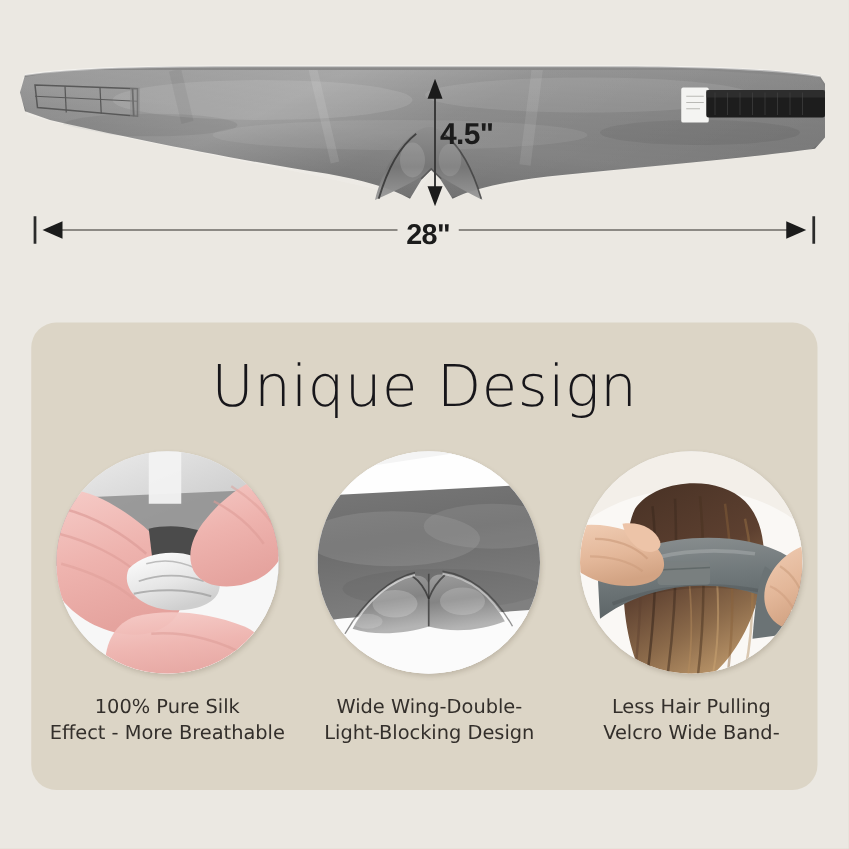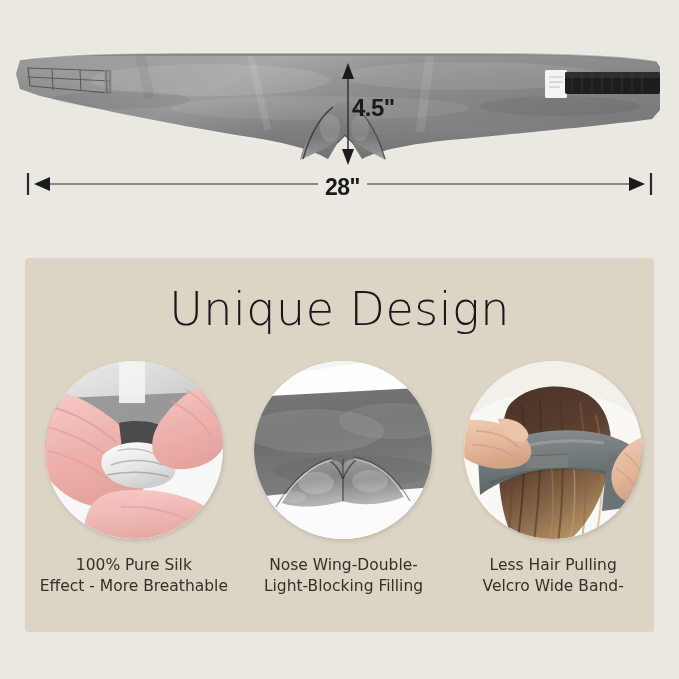--- a/index.html
+++ b/index.html
@@ -68,21 +68,21 @@
   }
 
   
   #design-panel {
     position: absolute;
     left: 25px;
     top: 258px;
     width: 629px;
     height: 374px;
     background: #dcd5c6;
-    border-radius: 4px;
+    border-radius: 20px;
   }
 
   #panel-title {
     position: absolute;
     left: 0;
     top: 24px;
     width: 629px;
     text-align: center;
     font-family: "DejaVu Sans", sans-serif;
     font-weight: 300;
@@ -361,22 +361,22 @@
           <path d="M 152,138 C 138,113 120,101 100,98" fill="none" stroke="#ffffff" stroke-width="1.6" opacity="0.5"></path>
           <path d="M 22,146 C 38,118 60,101 78,97" fill="none" stroke="#2b2b2b" stroke-width="1.1" opacity="0.55"></path>
           <path d="M 156,140 C 140,112 120,99 100,96" fill="none" stroke="#2b2b2b" stroke-width="1.1" opacity="0.5"></path>
 
           <ellipse cx="62" cy="122" rx="18" ry="11" fill="#ffffff" opacity="0.20"></ellipse>
           <ellipse cx="116" cy="120" rx="18" ry="11" fill="#ffffff" opacity="0.18"></ellipse>
           <ellipse cx="40" cy="136" rx="12" ry="6" fill="#ffffff" opacity="0.16"></ellipse>
         </svg>
       </div>
       <div class="feature-caption">
-        <div>Nose Wing-Double-</div>
-        <div>Light-Blocking Filling</div>
+        <div>Wide Wing-Double-</div>
+        <div>Light-Blocking Design</div>
       </div>
     </div>
 
     <div class="feature">
       <div class="feature-circle">
         <svg width="178" height="178" viewBox="0 0 178 178">
           <defs>
             <linearGradient id="hairGrad" x1="0.2" y1="0" x2="0.6" y2="1">
               <stop offset="0%" stop-color="#4a3326"></stop>
               <stop offset="45%" stop-color="#5d4030"></stop>

